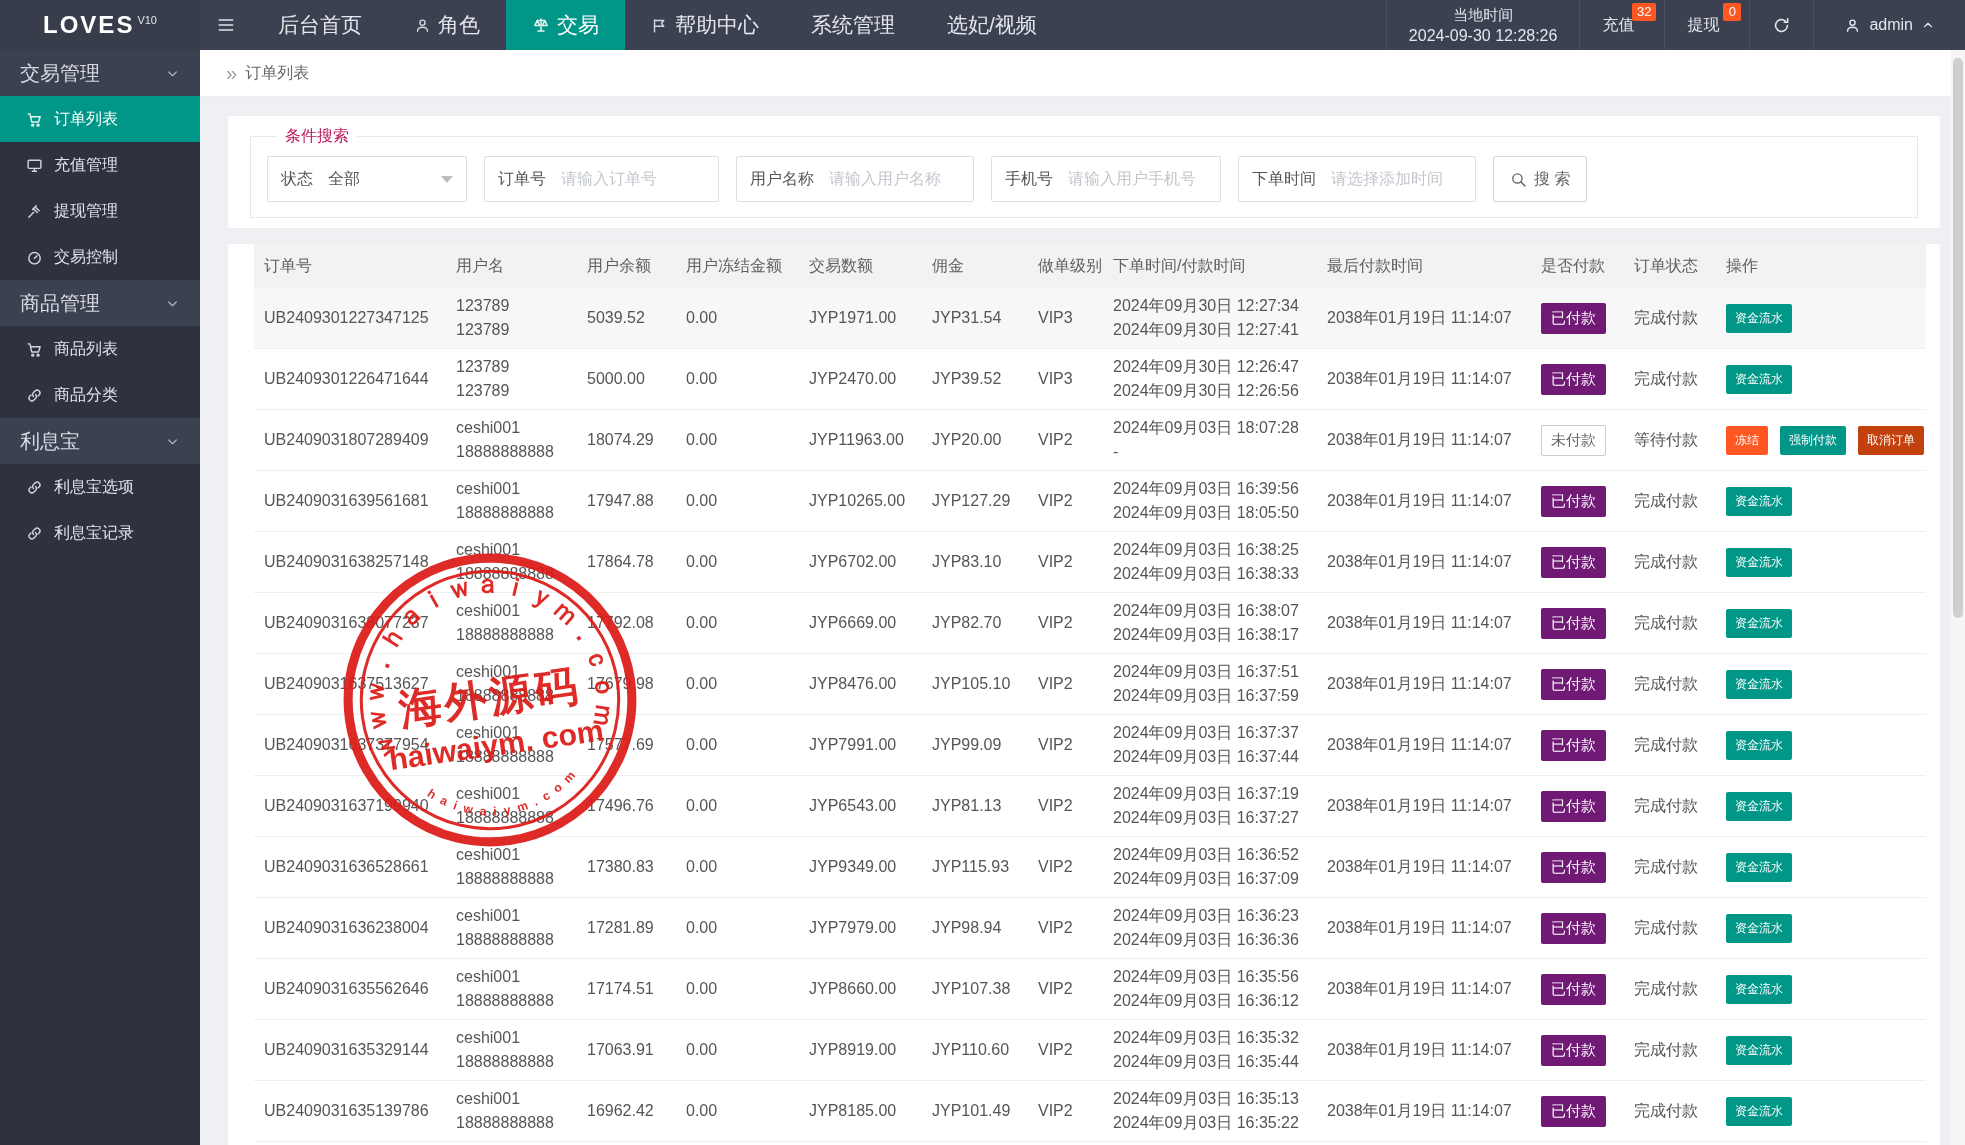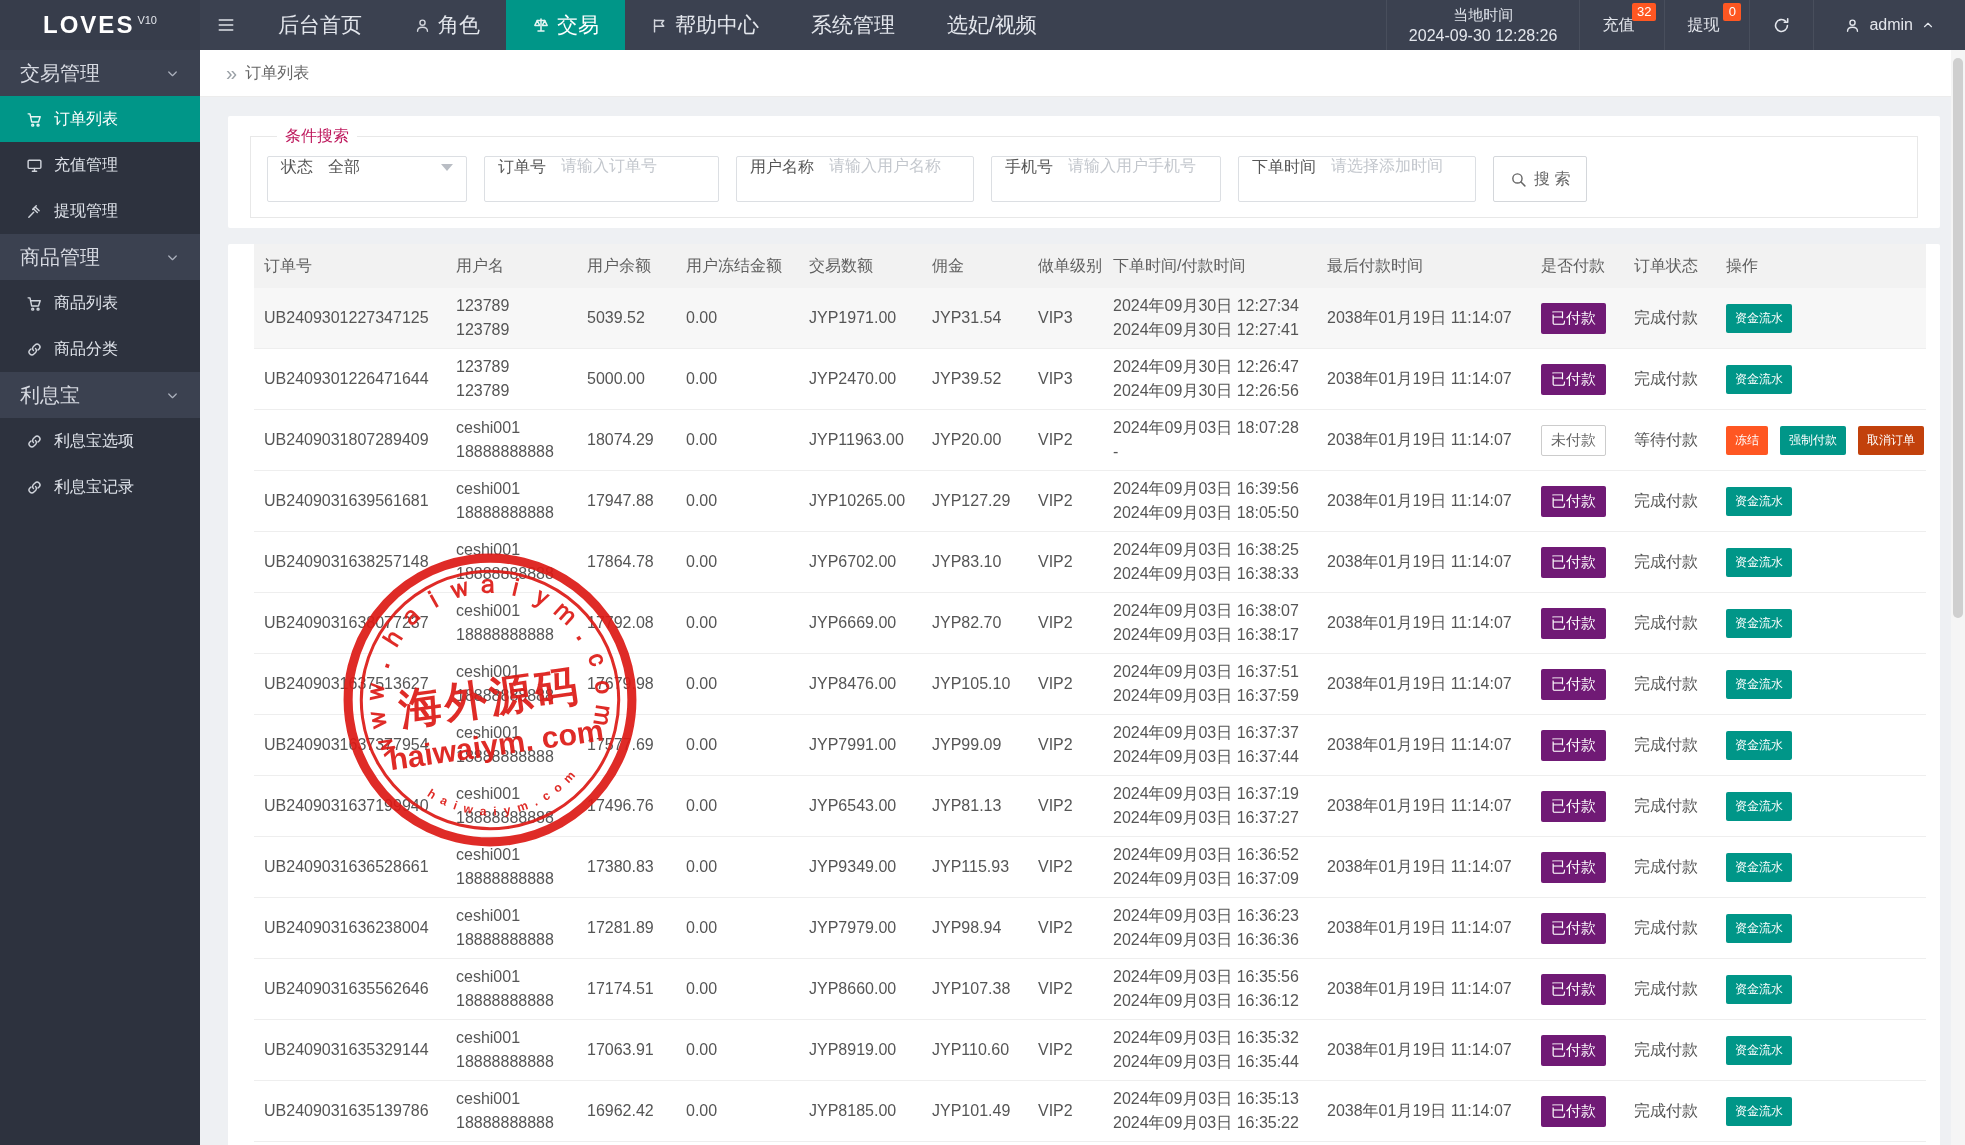--- a/index.html
+++ b/index.html
@@ -39,21 +39,21 @@
   .crumbbar .txt { color:#666; font-size:16px; }
 
   
   .card { position:absolute; background:#fff; left:228px; width:1712px; border-radius:2px; }
   .card.filters { top:116px; height:112px; padding:10px 22px 0 22px; }
   .card.tablecard { top:244px; height:980px; padding:0 20px; }
 
   fieldset.search-fs { border:1px solid #e8e8e8; height:92px; padding:0 16px; }
   fieldset.search-fs legend { font-size:16px; color:#be185d; padding:0 8px; margin-left:10px; }
   .filter-row { display:flex; gap:17px; margin-top:9px; }
-  .fgroup { display:flex; align-items:flex-start; height:46px; border:1px solid #dcdfe3; border-radius:2px; background:#fff; }
+  .fgroup { display:flex; align-items:center; height:46px; border:1px solid #dcdfe3; border-radius:2px; background:#fff; }
   .fgroup .flabel { padding:0 13px; font-size:16px; color:#555; white-space:nowrap; }
   .fgroup input { border:none; outline:none; flex:1; min-width:0; font-size:16px; color:#555; font-family:inherit; padding:0 10px 0 2px; background:transparent; }
   .fgroup input::placeholder { color:#c3c7cd; }
   .fake-select { display:flex; align-items:center; flex:1; cursor:pointer; }
   .fake-select .selval { font-size:16px; color:#555; padding-left:2px; }
   .fake-select .tri { margin-left:auto; margin-right:13px; width:0; height:0; border-left:6px solid transparent; border-right:6px solid transparent; border-top:7px solid #b9bdc4; }
   .w-status{width:200px;} .w-order{width:235px;} .w-user{width:238px;} .w-phone{width:230px;} .w-time{width:238px;}
   .search-btn { height:46px; padding:0 16px; display:flex; align-items:center; gap:7px; background:#fff; border:1px solid #d4d7db; border-radius:2px; color:#666; font-size:16px; cursor:pointer; font-family:inherit; }
 
   
@@ -199,20 +199,29 @@
       </span>
                    <span>充值管理</span>
     </div>
     <div class="side-item">
       <span>
         <svg class="ic" viewBox="0 0 24 24" width="17" height="17" fill="none" stroke="currentColor" stroke-width="2" stroke-linecap="round" stroke-linejoin="round">
           <path d="M13 5.5 18.5 11M10.5 8 16 13.5M14.5 4l-5 5M4 20l6.8-6.8"></path>
         </svg>
       </span>
                    <span>提现管理</span>
+    </div>
+    <div class="side-item">
+      <span>
+        <svg class="ic" viewBox="0 0 24 24" width="17" height="17" fill="none" stroke="currentColor" stroke-width="2" stroke-linecap="round" stroke-linejoin="round">
+          <circle cx="12" cy="13" r="8"></circle>
+          <path d="M12 13l3.6-3.6"></path>
+        </svg>
+      </span>
+                   <span>交易控制</span>
     </div>
     <div class="side-group-h">
       <span>商品管理</span>
                  <span class="chev">
         <svg class="ic" viewBox="0 0 24 24" width="15" height="15" fill="none" stroke="currentColor" stroke-width="2" stroke-linecap="round" stroke-linejoin="round">
           <path d="M6 9.5l6 6 6-6"></path>
         </svg>
       </span>
     </div>
     <div class="side-item">

